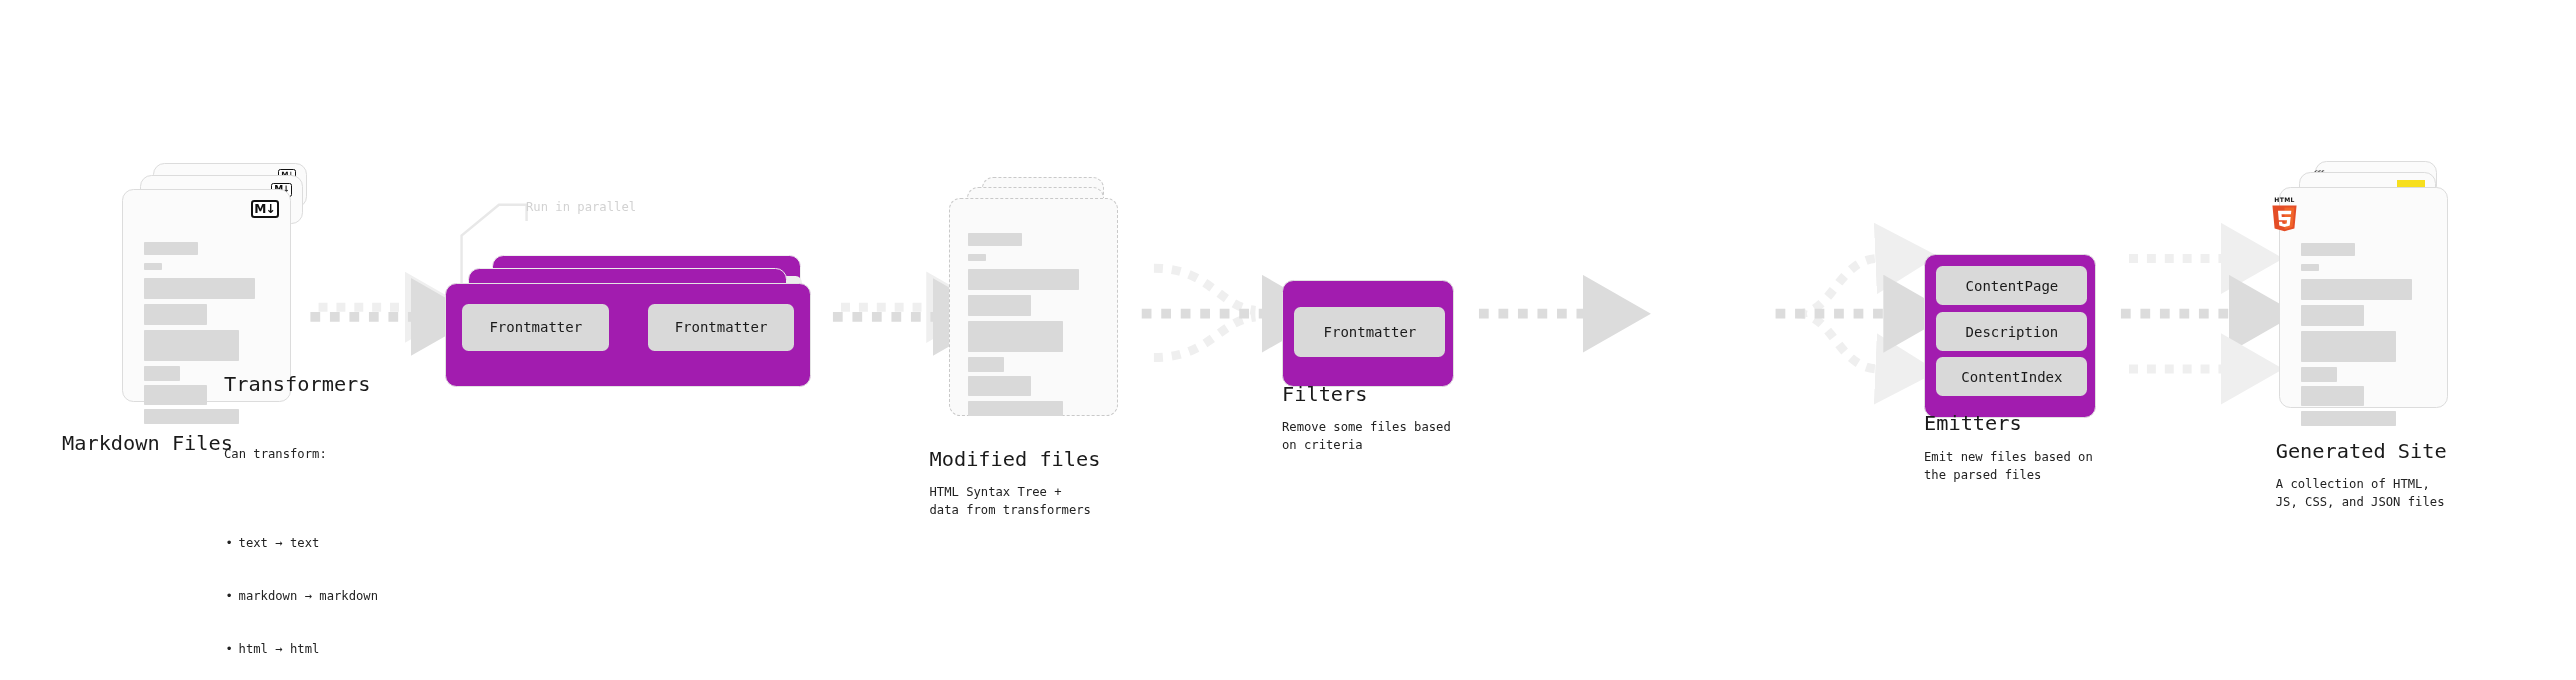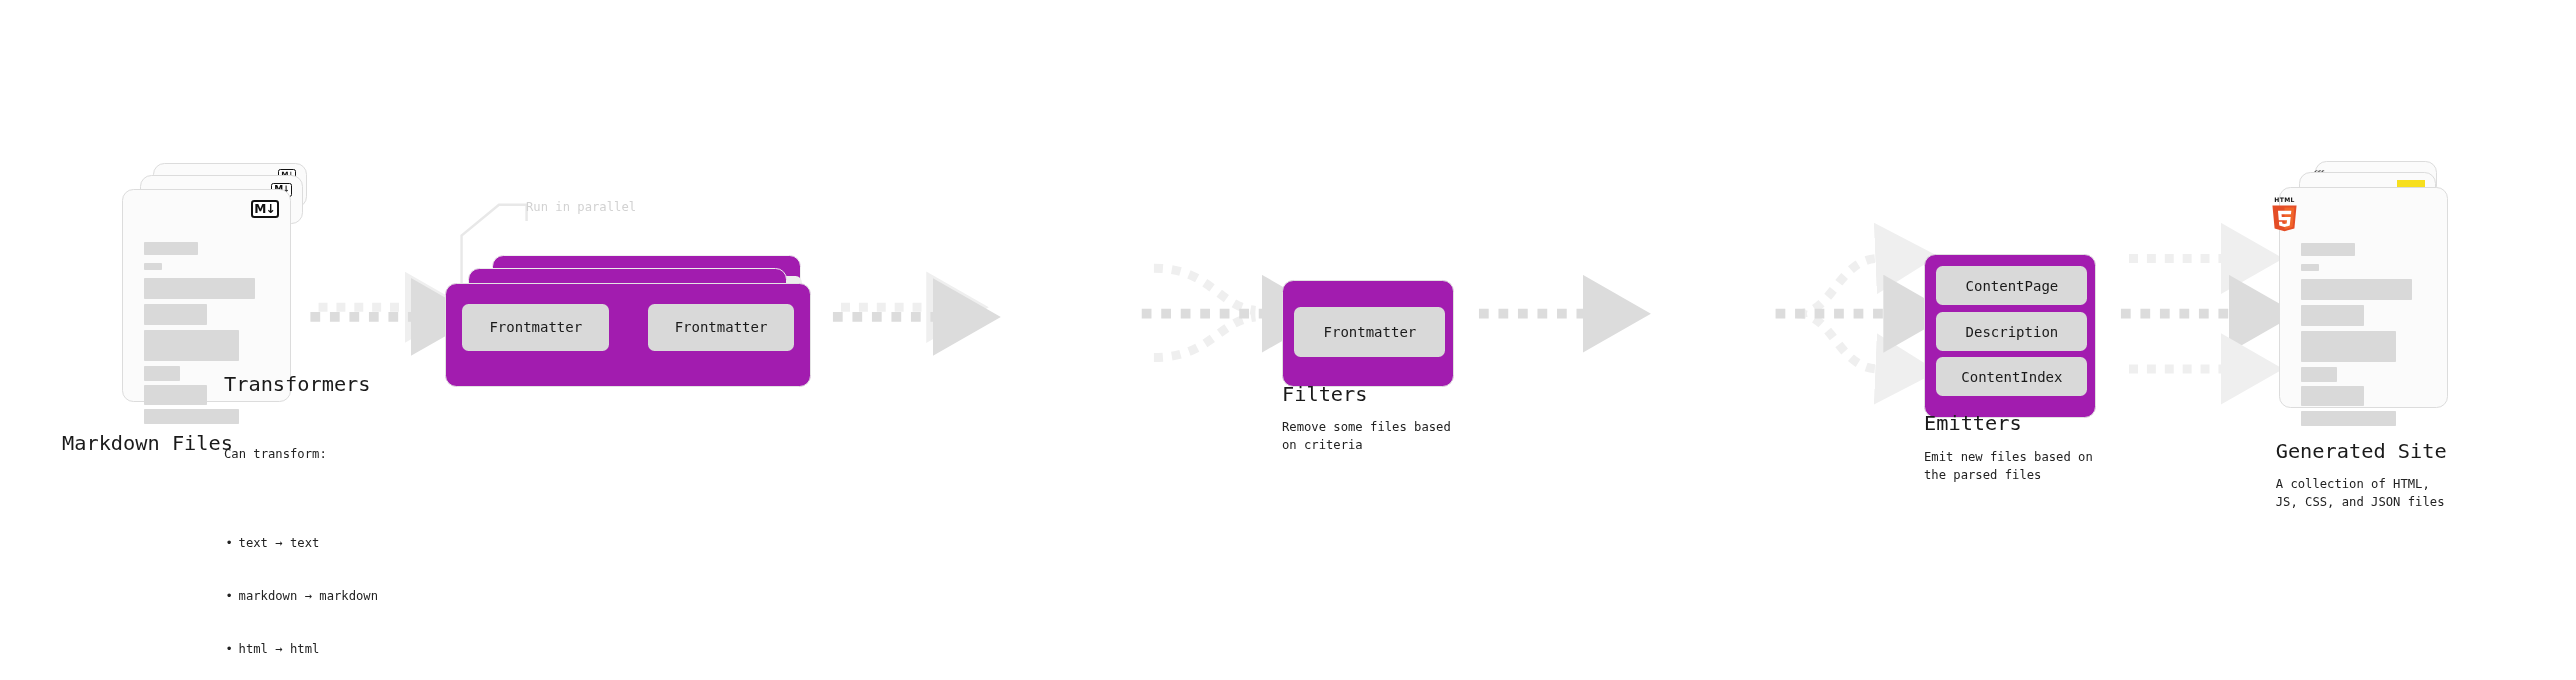--- a/index.html
+++ b/index.html
@@ -244,20 +244,41 @@
     <div class="subtitle" style="left:-221px;top:218px;">
       <div>Can transform:</div>
       <ul class="tlist">
         <li>text → text</li>
         <li>markdown → markdown</li>
         <li>html → html</li>
       </ul>
     </div>
   </div>
 
+  <div class="node" style="left:949px;top:177px;">
+    <div class="doc-stack" style="width:187px;height:244px;">
+      <div class="doc dashed" style="left:32.5px;top:0px;width:122px;height:34px;"></div>
+      <div class="doc dashed" style="left:18px;top:9.8px;width:137px;height:39px;"></div>
+      <div class="doc dashed" style="left:0px;top:21px;width:169px;height:218px;">
+        <div class="doc-lines">
+          <div class="bar" style="left:18px;top:34px;width:54px;height:13px;"></div>
+          <div class="bar" style="left:18px;top:55px;width:18px;height:6.5px;"></div>
+          <div class="bar" style="left:18px;top:70px;width:111px;height:21px;"></div>
+          <div class="bar" style="left:18px;top:96px;width:63px;height:21px;"></div>
+          <div class="bar" style="left:18px;top:122px;width:95px;height:31px;"></div>
+          <div class="bar" style="left:18px;top:158px;width:36px;height:14.6px;"></div>
+          <div class="bar" style="left:18px;top:177px;width:63px;height:19.5px;"></div>
+          <div class="bar" style="left:18px;top:202px;width:95px;height:14.6px;"></div>
+        </div>
+      </div>
+    </div>
+    <div class="title" style="left:-19.5px;top:270px;">Modified files</div>
+    <div class="subtitle" style="left:-19.5px;top:307px;">HTML Syntax Tree +
+data from transformers</div>
+  </div>
 
   <div class="node" style="left:1282px;top:252px;">
     <div class="procbox" style="left:0px;top:0px;width:172px;height:107px;">
       <div class="chip" style="left:11.4px;top:26px;width:151px;height:50px;">Frontmatter</div>
     </div>
     <div class="title" style="left:0px;top:130px;">Filters</div>
     <div class="subtitle" style="left:0px;top:167px;">Remove some files based
 on criteria</div>
   </div>
 

